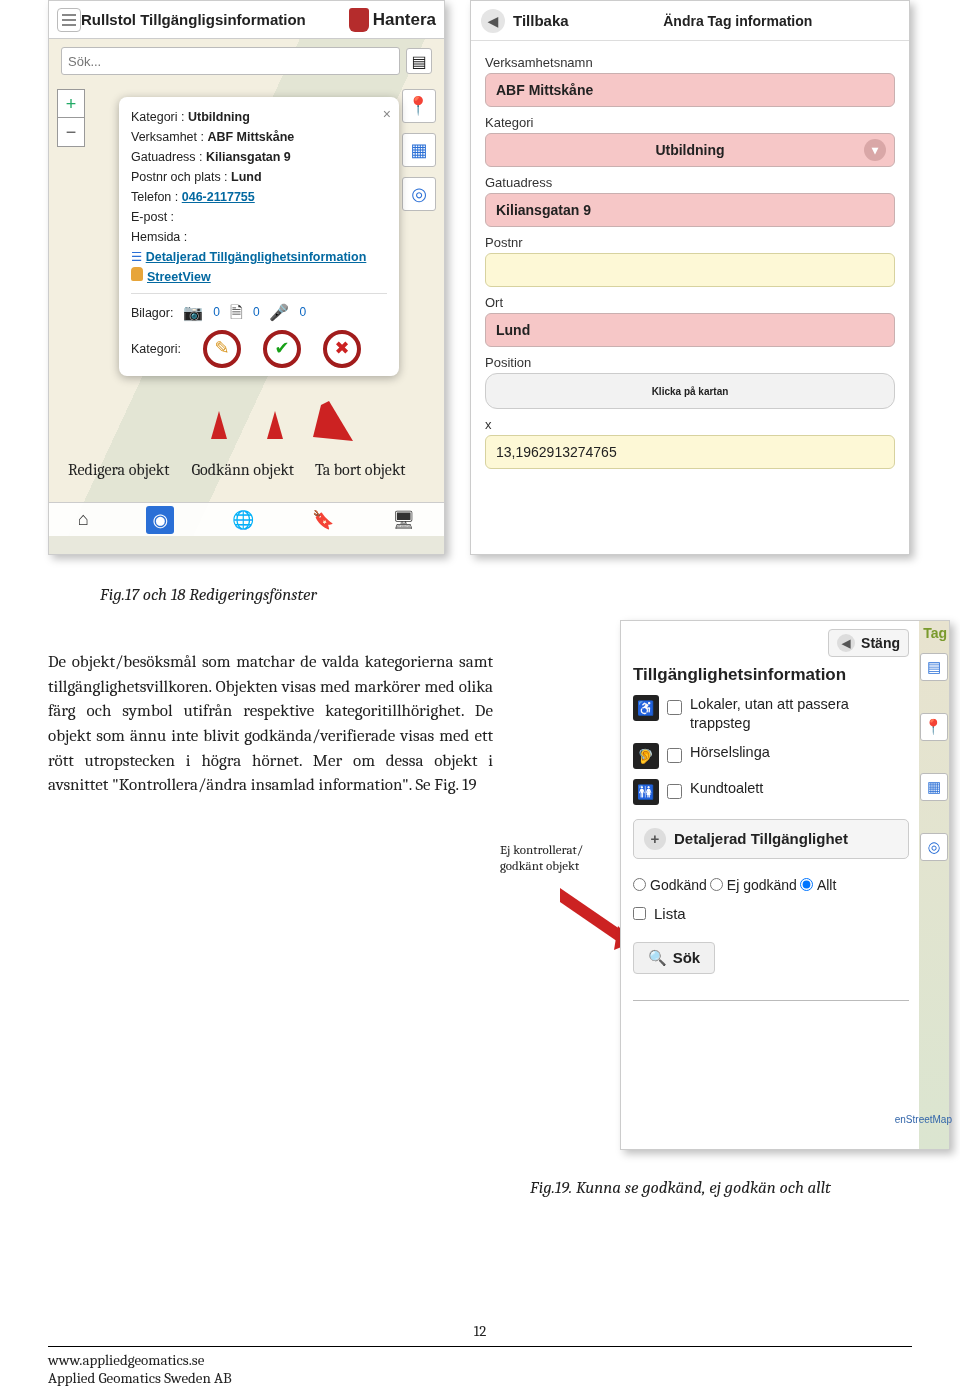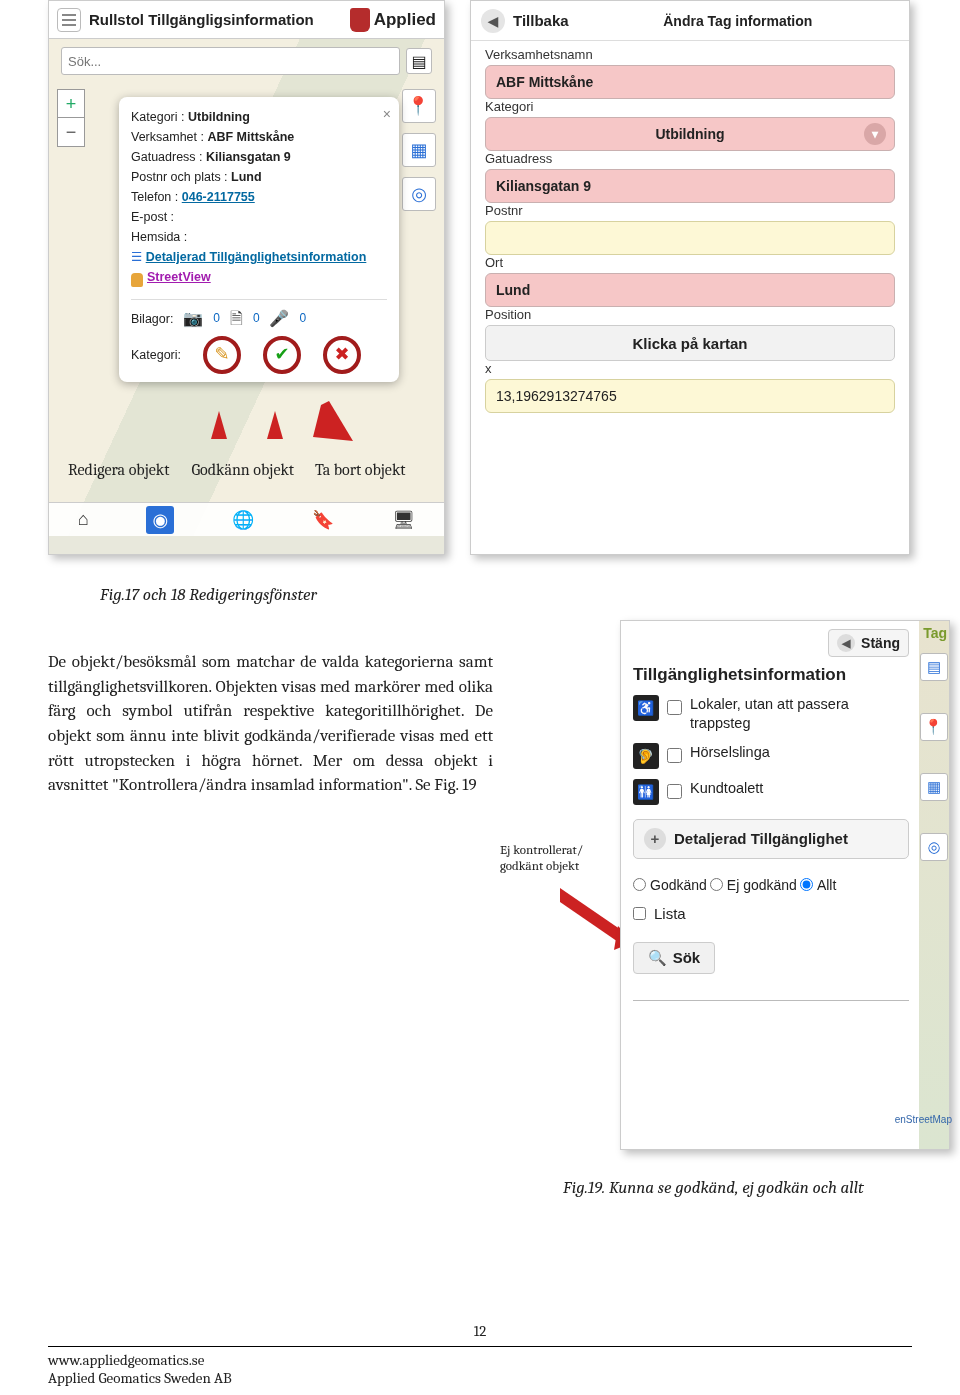--- a/index.html
+++ b/index.html
@@ -2,21 +2,21 @@
 <html><head>
 <meta charset="utf-8">
 <style>
   * { box-sizing: border-box; margin: 0; padding: 0; }
   body { font-family: Arial, Helvetica, sans-serif; width: 960px; background: #fff; color: #222; }
   .page { position: relative; width: 960px; height: 1395px; }
   .panel { position: absolute; border: 1px solid #ccc; background: #fff; box-shadow: 4px 4px 8px rgba(0,0,0,0.25); }
 
   
   .left { left: 48px; top: 0; width: 397px; height: 555px; background: #e8e8dc; }
-  .left .topbar { display:flex; align-items:center; height:38px; background:#fff; border-bottom:1px solid #ccc; padding:0 8px; gap:8px; font-weight:bold; font-size:15px; }
+  .left .topbar { display:flex; align-items:center; height:38px; background:#fff; border-bottom:1px solid #ccc; padding:0 8px; font-weight:bold; font-size:15px; }
   .left .topbar .hamb { width:24px; height:24px; border:1px solid #bbb; border-radius:4px; display:flex; flex-direction:column; justify-content:center; align-items:center; gap:3px; padding:3px; }
   .left .topbar .hamb span { display:block; width:14px; height:2px; background:#888; }
   .left .topbar .brand { margin-left:auto; display:flex; align-items:center; gap:4px; font-size:17px; }
   .left .topbar .brand .crest { width:20px; height:24px; background:#b52c2c; border-radius:3px 3px 6px 6px; }
   .left .searchbar { display:flex; align-items:center; height:40px; padding:6px; gap:6px; background:rgba(255,255,255,0.0); }
   .left .searchbar input { flex:1; height:28px; border:1px solid #bbb; border-radius:3px; padding:0 6px; font-size:13px; background:#fff; }
   .left .searchbar .mag { width:26px; height:26px; border:1px solid #bbb; border-radius:3px; background:#fff; display:flex; align-items:center; justify-content:center; }
   .left .mapbg { position:absolute; top:38px; left:0; right:0; bottom:18px; background:
     linear-gradient(115deg,#f3efe0 0 40%, #e3e5d4 40% 60%, #f3efe0 60% 100%),
     repeating-linear-gradient(25deg, rgba(180,160,120,0.15) 0 2px, transparent 2px 20px); }
@@ -26,21 +26,21 @@
   .left .sideicons { position:absolute; right:8px; top:88px; width:34px; display:flex; flex-direction:column; gap:10px; }
   .left .sideicons div { width:34px; height:34px; background:#fff; border:1px solid #bbb; border-radius:3px; display:flex; align-items:center; justify-content:center; font-size:18px; }
   .left .bottombar { position:absolute; left:0; right:0; bottom:18px; height:34px; background:rgba(255,255,255,0.9); display:flex; align-items:center; justify-content:space-around; border-top:1px solid #ccc; }
   .left .bottombar span { font-size:18px; color:#333; }
   .left .footer { position:absolute; left:0; right:0; bottom:0; height:18px; font-size:11px; padding-left:6px; line-height:18px; color:#333; background:#fff; border-top:1px solid #ccc; }
 
   .popup { position:absolute; left:70px; top:96px; width:280px; background:#fff; border-radius:8px; box-shadow:0 2px 10px rgba(0,0,0,0.3); padding:10px 12px 8px; font-size:12.5px; line-height:1.6; }
   .popup .close { position:absolute; right:8px; top:6px; color:#888; font-size:14px; }
   .popup .row b { font-weight:bold; }
   .popup a { color:#0369a1; text-decoration:underline; font-weight:bold; }
-  .popup .sv { color:#a21caf; text-decoration:underline; font-weight:bold; display:inline-flex; align-items:flex-end; gap:4px; }
+  .popup .sv { color:#0369a1; text-decoration:underline; font-weight:bold; display:inline-flex; align-items:flex-start; gap:4px; }
   .popup .sv::before { content:""; display:inline-block; width:12px; height:14px; background:#e7a53a; border-radius:4px 4px 2px 2px; }
   .popup hr { border:none; border-top:1px solid #ddd; margin:6px 0; }
   .popup .att { display:flex; align-items:center; gap:10px; }
   .popup .att .ic { font-size:16px; color:#333; }
   .popup .att .cnt { color:#0a66c2; font-size:12px; }
   .popup .hantera { display:flex; align-items:center; gap:22px; margin-top:4px; }
   .circle { width:38px; height:38px; border:4px solid #a11c1c; border-radius:50%; display:flex; align-items:center; justify-content:center; font-size:18px; background:#fff; }
   .circle.edit { color:#d8941c; }
   .circle.ok { color:#17a017; }
   .circle.del { color:#c22; }
@@ -54,27 +54,27 @@
 
   .figcap { position:absolute; font-family: Cambria, Georgia, serif; font-style:italic; font-size:17px; }
 
   
   .right { left:470px; top:0; width:440px; height:555px; background:#fff; padding:0; }
   .right .topbar { display:flex; align-items:center; height:40px; border-bottom:1px solid #ddd; padding:0 10px; gap:8px; }
   .right .topbar .back { width:24px; height:24px; border-radius:50%; background:#e5e5e5; display:flex; align-items:center; justify-content:center; color:#555; font-size:14px; }
   .right .topbar .backtxt { font-weight:bold; font-size:15px; }
   .right .topbar .title { flex:1; text-align:center; font-weight:bold; font-size:14px; }
   .right .form { padding:6px 14px 0; font-size:14px; }
-  .right .lbl { font-size:13px; color:#333; margin-top:0; margin-bottom:3px; }
+  .right .lbl { font-size:13px; color:#333; margin-top:8px; margin-bottom:3px; }
   .right .fld { border:1px solid #c9b0b0; border-radius:6px; height:34px; padding:0 10px; display:flex; align-items:center; font-weight:bold; font-size:14px; }
   .right .pink { background:#f6c7c7; }
   .right .yellow { background:#fdf8d6; border-color:#d7d29f; font-weight:normal; }
   .right .cat { justify-content:center; position:relative; }
   .right .cat .chev { position:absolute; right:8px; width:22px; height:22px; border-radius:50%; background:#d9a7a7; color:#fff; display:flex; align-items:center; justify-content:center; font-size:12px; }
-  .right .btn { background:#f2f2f2; border:1px solid #ccc; border-radius:5px; height:36px; display:flex; align-items:center; justify-content:center; font-weight:bold; font-size:15px; }
+  .right .btn { background:#f2f2f2; border:1px solid #ccc; border-radius:12px; height:36px; display:flex; align-items:center; justify-content:center; font-weight:bold; font-size:10px; }
 
   
   .bodytext { position:absolute; left:48px; top:650px; width:445px; font-family: Cambria, Georgia, serif; font-size:17px; line-height:1.45; text-align:justify; }
   .ej-label { position:absolute; left:500px; top:842px; font-family: Cambria, Georgia, serif; font-size:13px; text-align:left; line-height:1.25; }
 
   
   .filter { left:620px; top:620px; width:330px; height:530px; background:#fff; }
   .filter .mapstrip { position:absolute; right:0; top:0; bottom:0; width:30px; background:linear-gradient(#e8e3cf,#dbe5d0); }
   .filter .mapstrip .si { width:28px; height:28px; margin:32px auto 8px; background:#fff; border:1px solid #bbb; border-radius:3px; display:flex; align-items:center; justify-content:center; font-size:15px; color:#2a6fd6; }
   .filter .mapstrip .tag { position:absolute; top:4px; right:2px; font-weight:bold; color:#7a9a2d; font-size:14px; }
@@ -91,21 +91,21 @@
   .filter .detbtn .plus { width:22px; height:22px; border-radius:50%; background:#ddd; display:flex; align-items:center; justify-content:center; color:#555; font-size:15px; }
   .filter .radios { display:flex; gap:3px; font-size:14px; margin:18px 0 10px; align-items:center; }
   .filter .radios label { display:flex; align-items:center; gap:4px; }
   .filter .lista { display:flex; align-items:center; gap:8px; margin:12px 0 20px; font-size:15px; }
   .filter .sok { display:inline-flex; align-items:center; gap:6px; border:1px solid #ccc; background:#f1f1f1; padding:6px 14px; border-radius:4px; font-weight:bold; font-size:15px; }
   .filter hr.thin { border:none; border-top:1px solid #bbb; margin-top:26px; }
 
   .red-arrow2 { position:absolute; left:560px; top:888px; width:70px; height:70px; }
   .red-arrow2 svg { width:100%; height:100%; }
 
-  .fig19 { left:530px; top:1178px;margin-left:33px; }
+  .fig19 { left:530px; top:1178px; }
 
   .pagefoot { position:absolute; left:48px; bottom:8px; right:48px; font-family: Cambria, Georgia, serif; font-size:15px; }
   .pagefoot .num { position:absolute; left:50%; transform:translateX(-50%); top:-24px; }
   .pagefoot hr { border:none; border-top:1px solid #000; margin-bottom:4px; }
 </style>
 </head>
 <body>
 
 <div class="page">
 
@@ -114,21 +114,21 @@
 
     <div class="topbar">
       <div class="hamb">
           <span></span>
           <span></span>
           <span></span>
         </div>
       <span>Rullstol Tillgängligsinformation</span>
       <span class="brand">
         <span class="crest"></span>
-        <span>Applied</span>
+        <span>Hantera</span>
       </span>
     </div>
 
     <div class="searchbar" style="position:absolute; top:40px; left:6px; right:6px;">
       <input type="text" placeholder="Sök..." style="">
       <div class="mag">▤</div>
     </div>
 
     <div class="zoom">
       <div>+</div>

